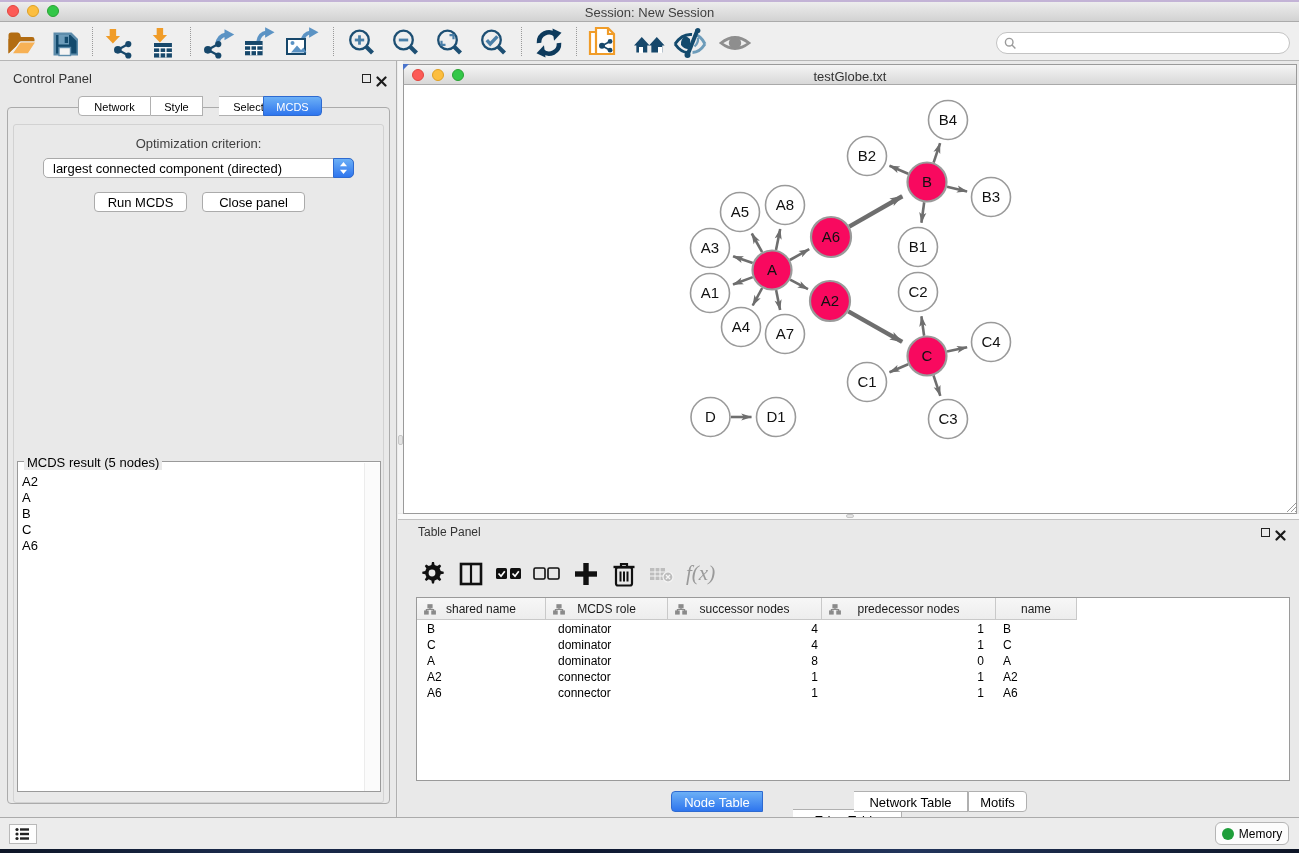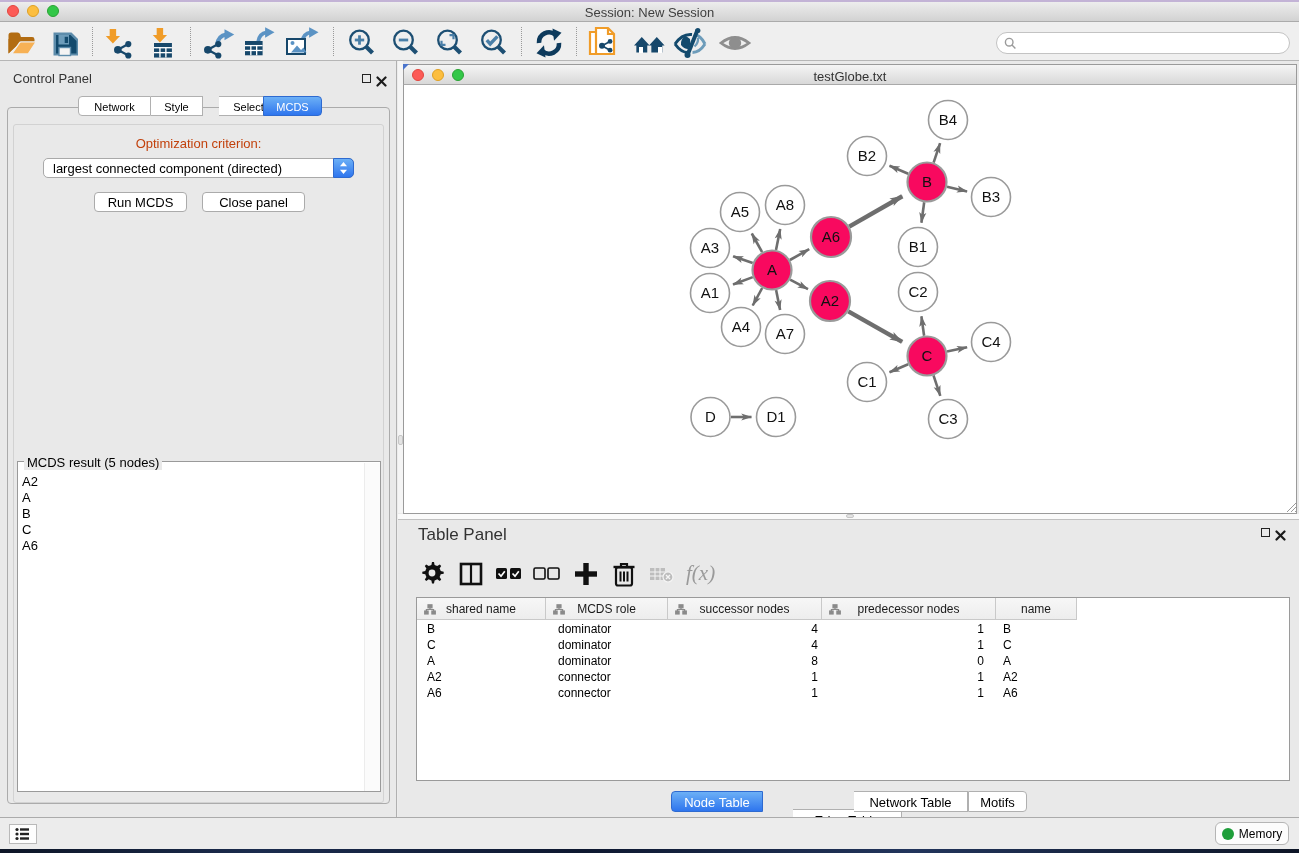--- a/index.html
+++ b/index.html
@@ -19,39 +19,39 @@
 .ticon { top:26px; }
 #searchbox { left:996px; top:32px; width:294px; height:22px; background:#fff; border:1px solid #c3c3c3; border-radius:12px; }
 #searchbox svg { position:absolute; left:7px; top:4px; }
 
 #cpanel { left:0; top:61px; width:397px; height:756px; background:#e9e9e9; border-right:1px solid #b0b0b0; }
 #cptitle { left:13px; top:71px; font-size:13px; color:#333; }
 #cpbox { left:7px; top:107px; width:383px; height:697px; border:1px solid #ababab; border-radius:4px; background:#e9e9e9; }
 .tab { top:96px; height:20px; line-height:20px; font-size:11px; text-align:center; background:#fff; border:1px solid #b0b0b0; color:#000; }
 .tabsel { background:linear-gradient(#6cb0f6,#2e75ee); color:#fff; border-color:#2e6ad0; }
 #innerbox { left:13px; top:124px; width:371px; height:679px; border:1px solid #d2d2d2; border-radius:3px; background:#e9e9e9; }
-#optlabel { left:0px; top:136px; width:397px; text-align:center; font-size:13px; color:#c2410c; }
+#optlabel { left:0px; top:136px; width:397px; text-align:center; font-size:13px; color:#404040; }
 #dropdown { left:43px; top:158px; width:311px; height:20px; background:#fff; border:1px solid #a9a9a9; border-radius:5px; font-size:13px; line-height:19px; padding-left:9px; color:#000; }
 #ddstep { right:-1px; top:-1px; width:21px; height:20px; border-radius:0 5px 5px 0; background:linear-gradient(#6cb0f6,#2e75ee); border:1px solid #2e6ad0; }
 .btn { top:192px; height:20px; line-height:19px; text-align:center; font-size:13px; background:#fff; border:1px solid #ababab; border-radius:4px; color:#000; }
 #fieldset { left:17px; top:461px; width:364px; height:331px; border:1px solid #9a9a9a; background:#fff; }
 #fslegend { left:24px; top:455px; background:#e9e9e9; padding:0 3px; font-size:13px; color:#000; }
 #fslist { left:22px; top:474px; font-size:13px; color:#000; line-height:16px; }
 #fsscroll { left:364px; top:463px; width:16px; height:328px; background:#fbfbfb; border-left:1px solid #ececec; }
 
 #netdesk { left:398px; top:61px; width:901px; height:458px; background:#e9e9e9; }
 #netwin { left:403px; top:64px; width:894px; height:450px; background:#fff; border:1px solid #9a9a9a; }
 #nettitle { left:403px; top:64px; width:894px; height:21px; background:linear-gradient(#f5f5f5,#d8d8d8); border:1px solid #9a9a9a; border-bottom:1px solid #a9a9a9; }
 #nettitle .t1 { left:8px; background:#fc5b57; border:1px solid #e2463f; }
 #nettitle .t2 { left:28px; background:#fcbe3f; border:1px solid #dfa023; }
 #nettitle .t3 { left:48px; background:#33c748; border:1px solid #2aa334; }
 #nettext { left:403px; top:69px; width:894px; text-align:center; font-size:13px; color:#333; }
 
 #tpanel { left:398px; top:519px; width:901px; height:298px; background:#e9e9e9; border-top:1px solid #c0c0c0; }
-#tptitle { left:418px; top:525px; font-size:17px; color:#333; }
+#tptitle { left:418px; top:525px; font-size:12px; color:#333; }
 #tbox { left:416px; top:597px; width:874px; height:184px; background:#fff; border:1px solid #9a9a9a; }
 #thead { left:417px; top:598px; width:660px; height:22px; background:linear-gradient(#f7f7f7,#ededed); border-bottom:1px solid #c9c9c9; }
 .thcell { top:0; height:22px; border-right:1px solid #c9c9c9; font-size:12px; color:#1a1a1a; text-align:center; line-height:22px; }
 .trow { font-size:12px; color:#000; height:16px; }
 .btab { top:791px; height:21px; line-height:21px; font-size:13px; text-align:center; background:#fff; border:1px solid #b0b0b0; color:#000; }
 
 #statusbar { left:0; top:817px; width:1299px; height:32px; background:#ececec; border-top:1px solid #ababab; }
 #listbtn { left:9px; top:824px; width:28px; height:20px; background:#fdfdfd; border:1px solid #b9b9b9; }
 #membtn { left:1215px; top:822px; width:74px; height:23px; background:#fcfcfc; border:1px solid #b5b5b5; border-radius:6px; font-size:12px; color:#000; line-height:22px; text-align:center; }
 #bottomdark { left:0; top:849px; width:1299px; height:4px; background:linear-gradient(90deg,#0d1526,#1b2c4e 20%,#0e1830 45%,#22355c 70%,#0d1526); }

